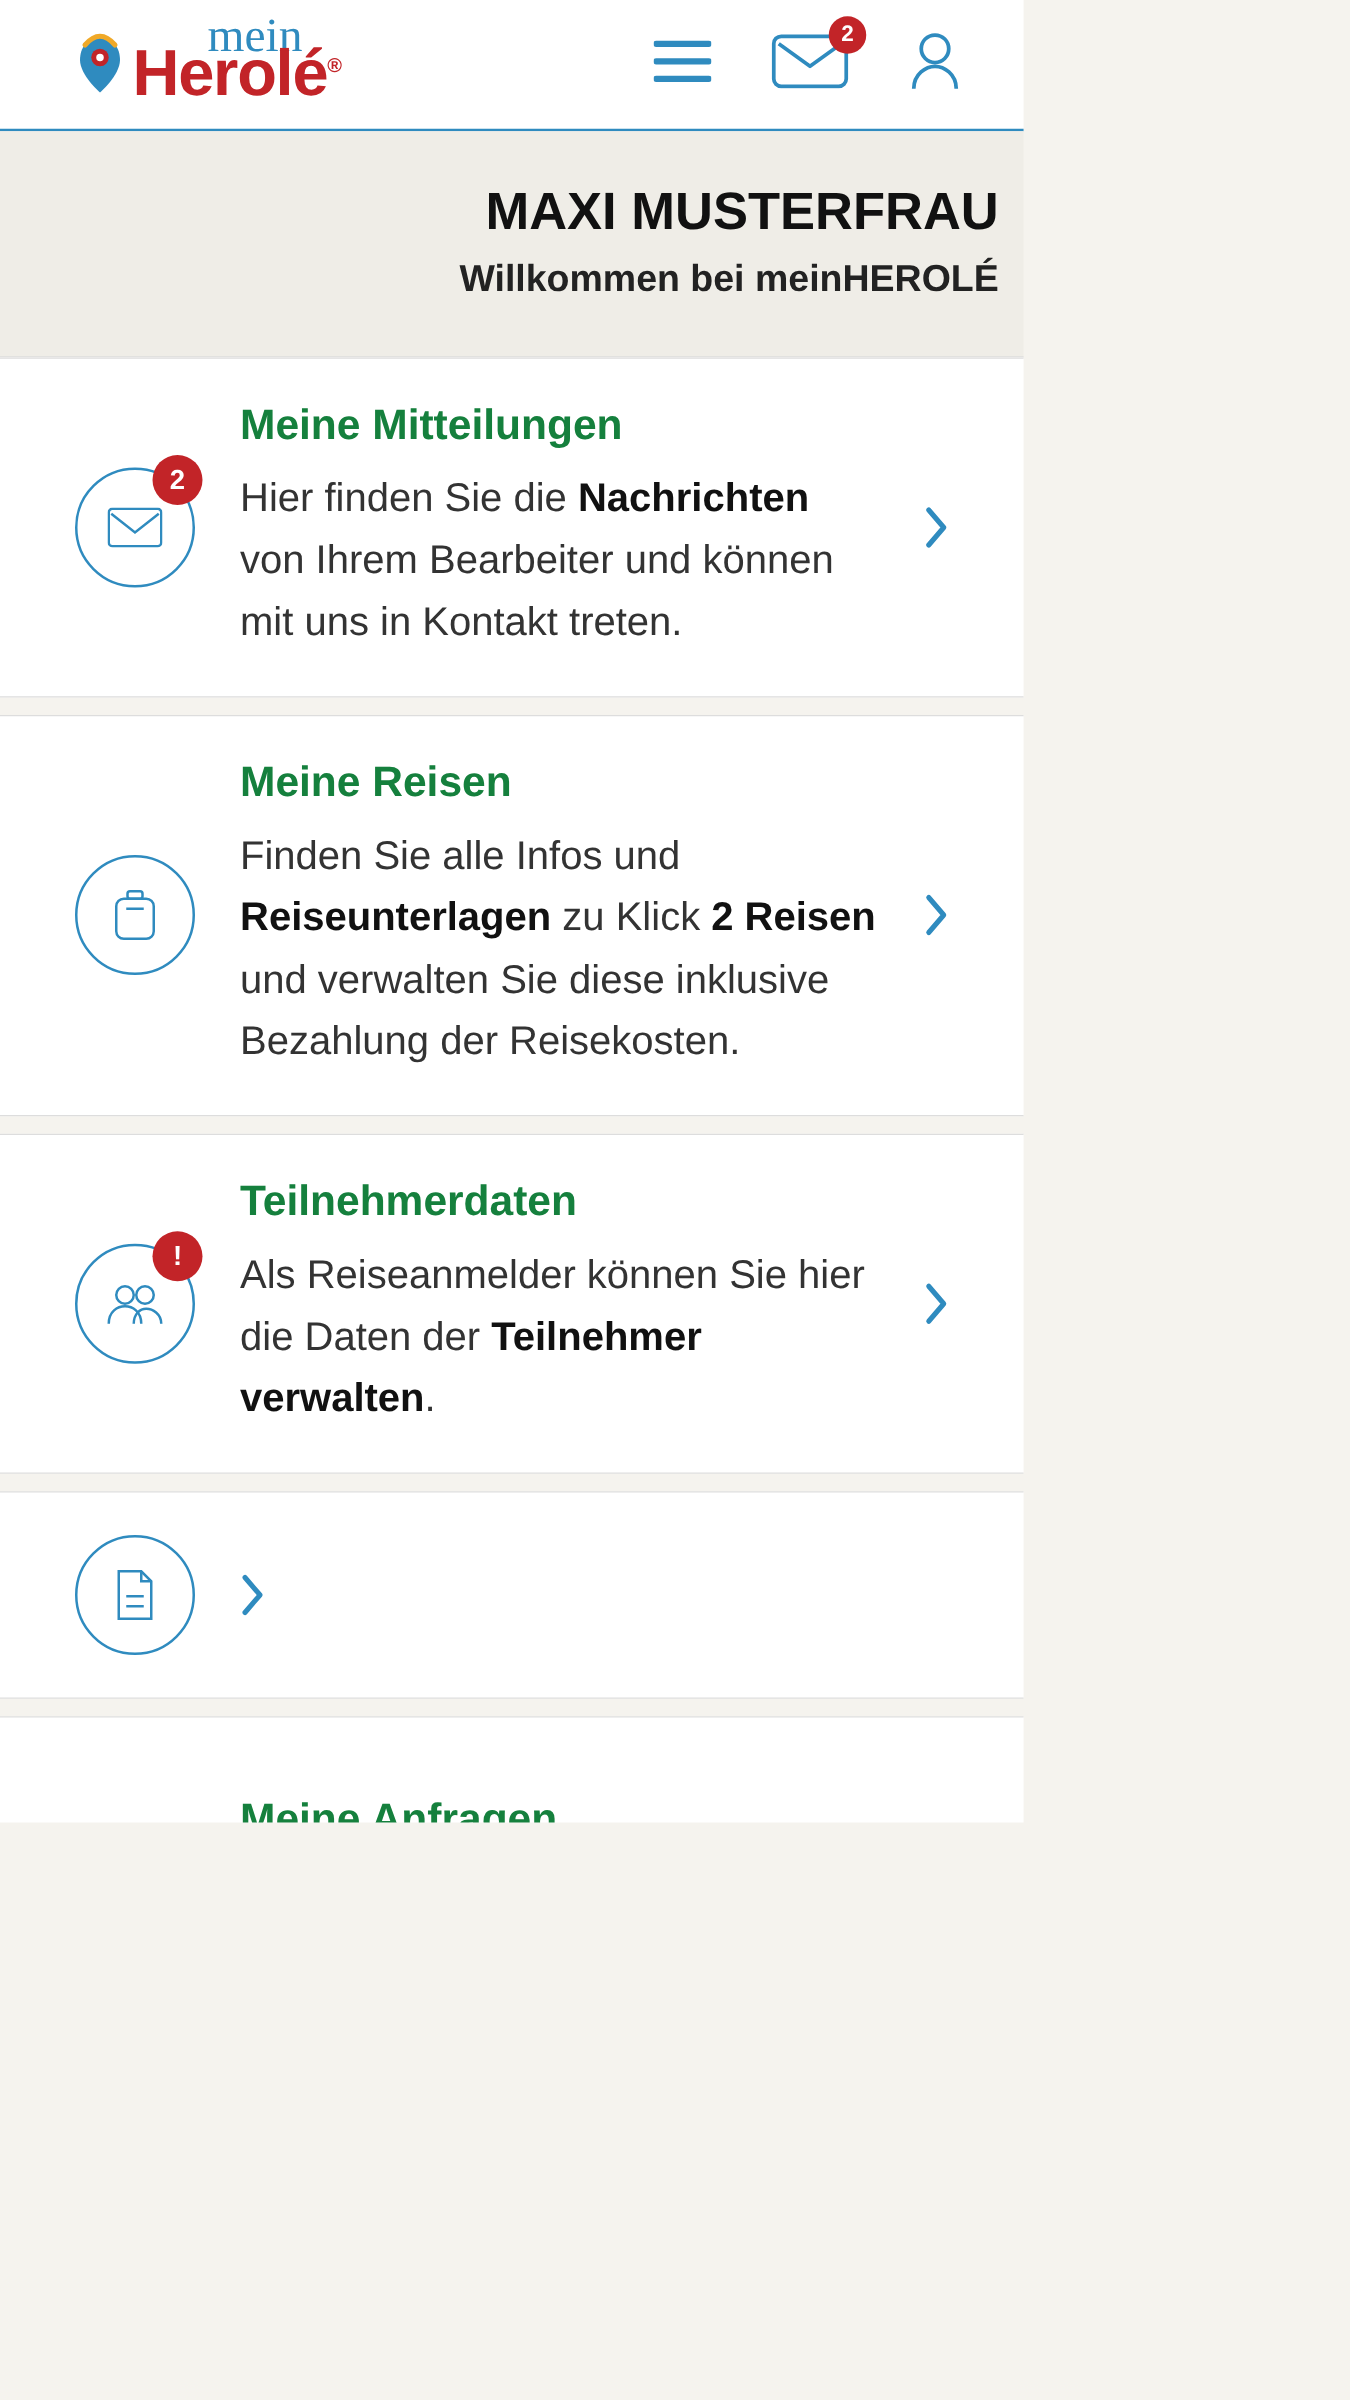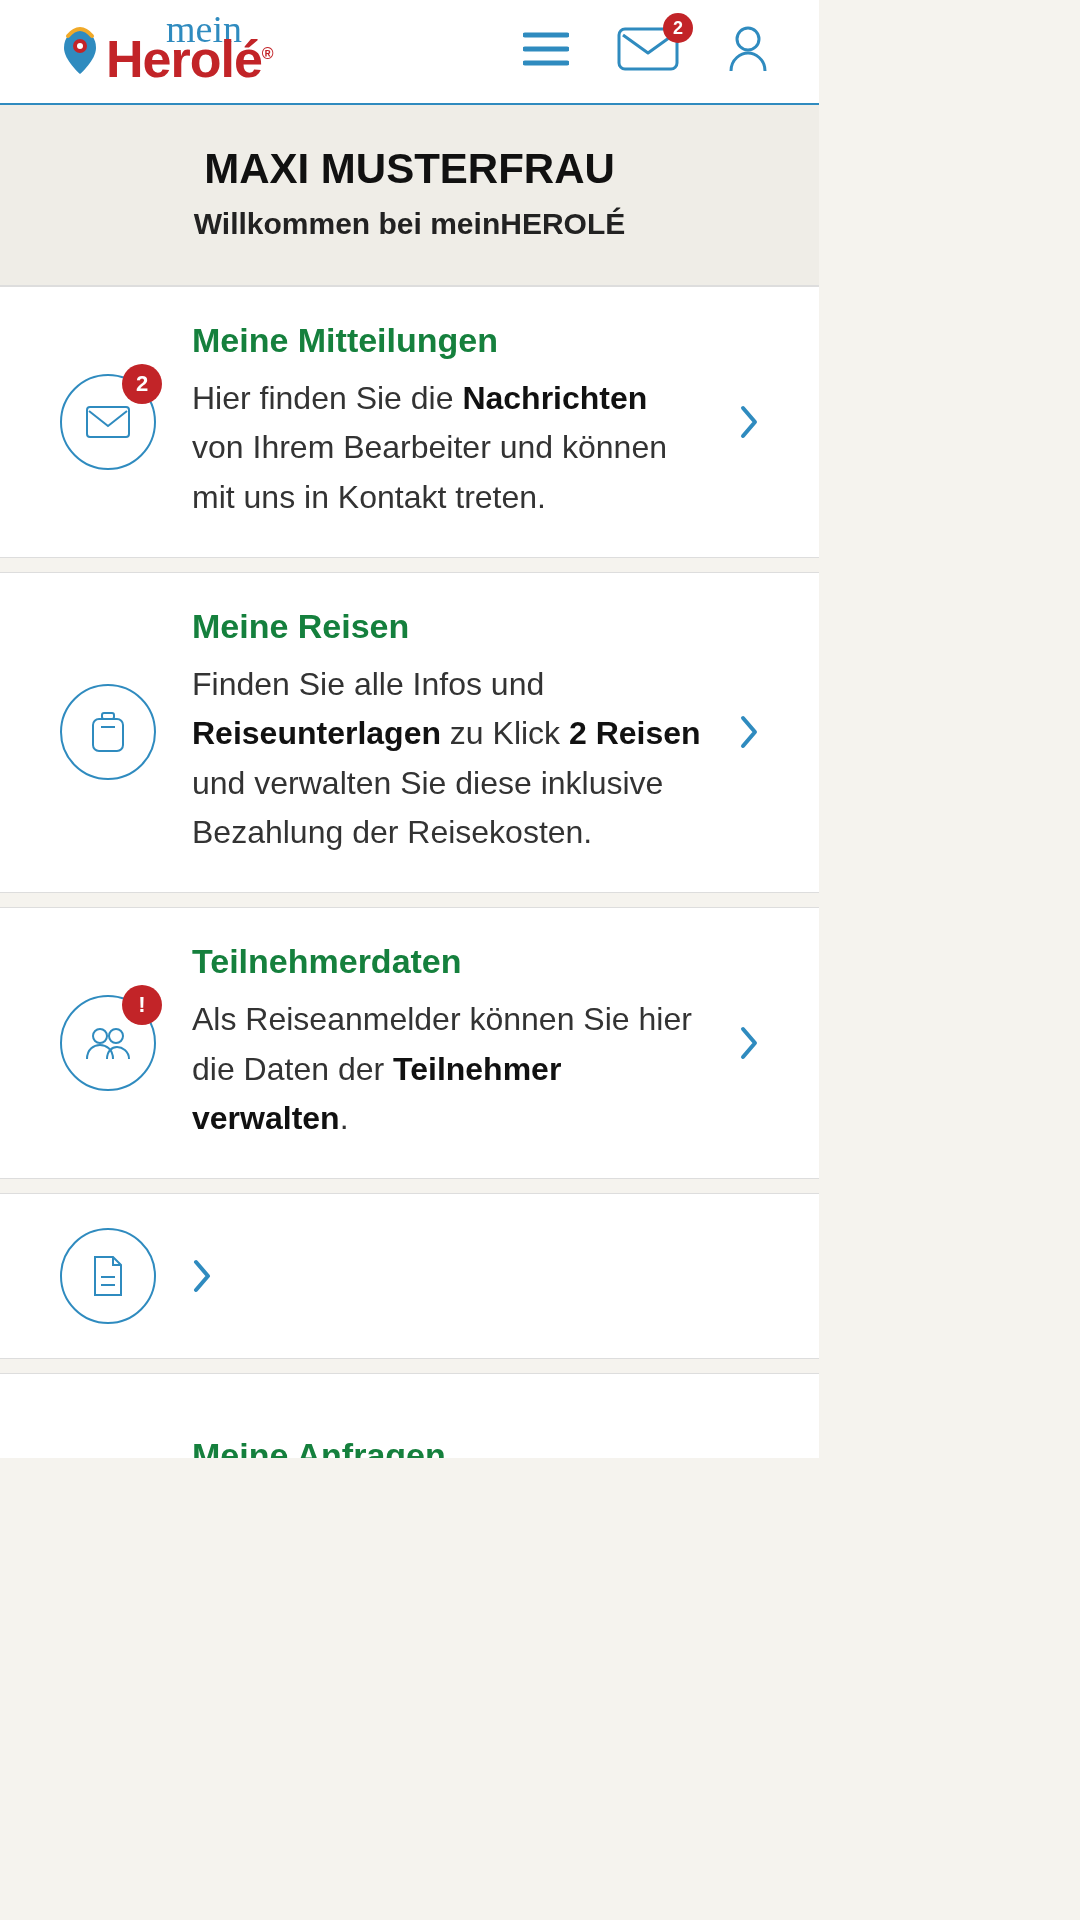--- a/index.html
+++ b/index.html
@@ -51,21 +51,21 @@
       top: -14px; right: -14px;
       background: #c22428;
       color: #fff;
       width: 30px; height: 30px;
       border-radius: 50%;
       display: flex; align-items: center; justify-content: center;
       font-size: 18px; font-weight: 700;
     }
     .welcome {
       padding: 40px 20px 44px;
-      text-align: center;
+      text-align: right;
       background: #efede7;
       border-bottom: 1px solid #ddd;
     }
     .welcome h1 {
       font-size: 42px;
       font-weight: 900;
       color: #111;
       letter-spacing: 0px;
       margin-bottom: 14px;
       font-stretch: condensed;

